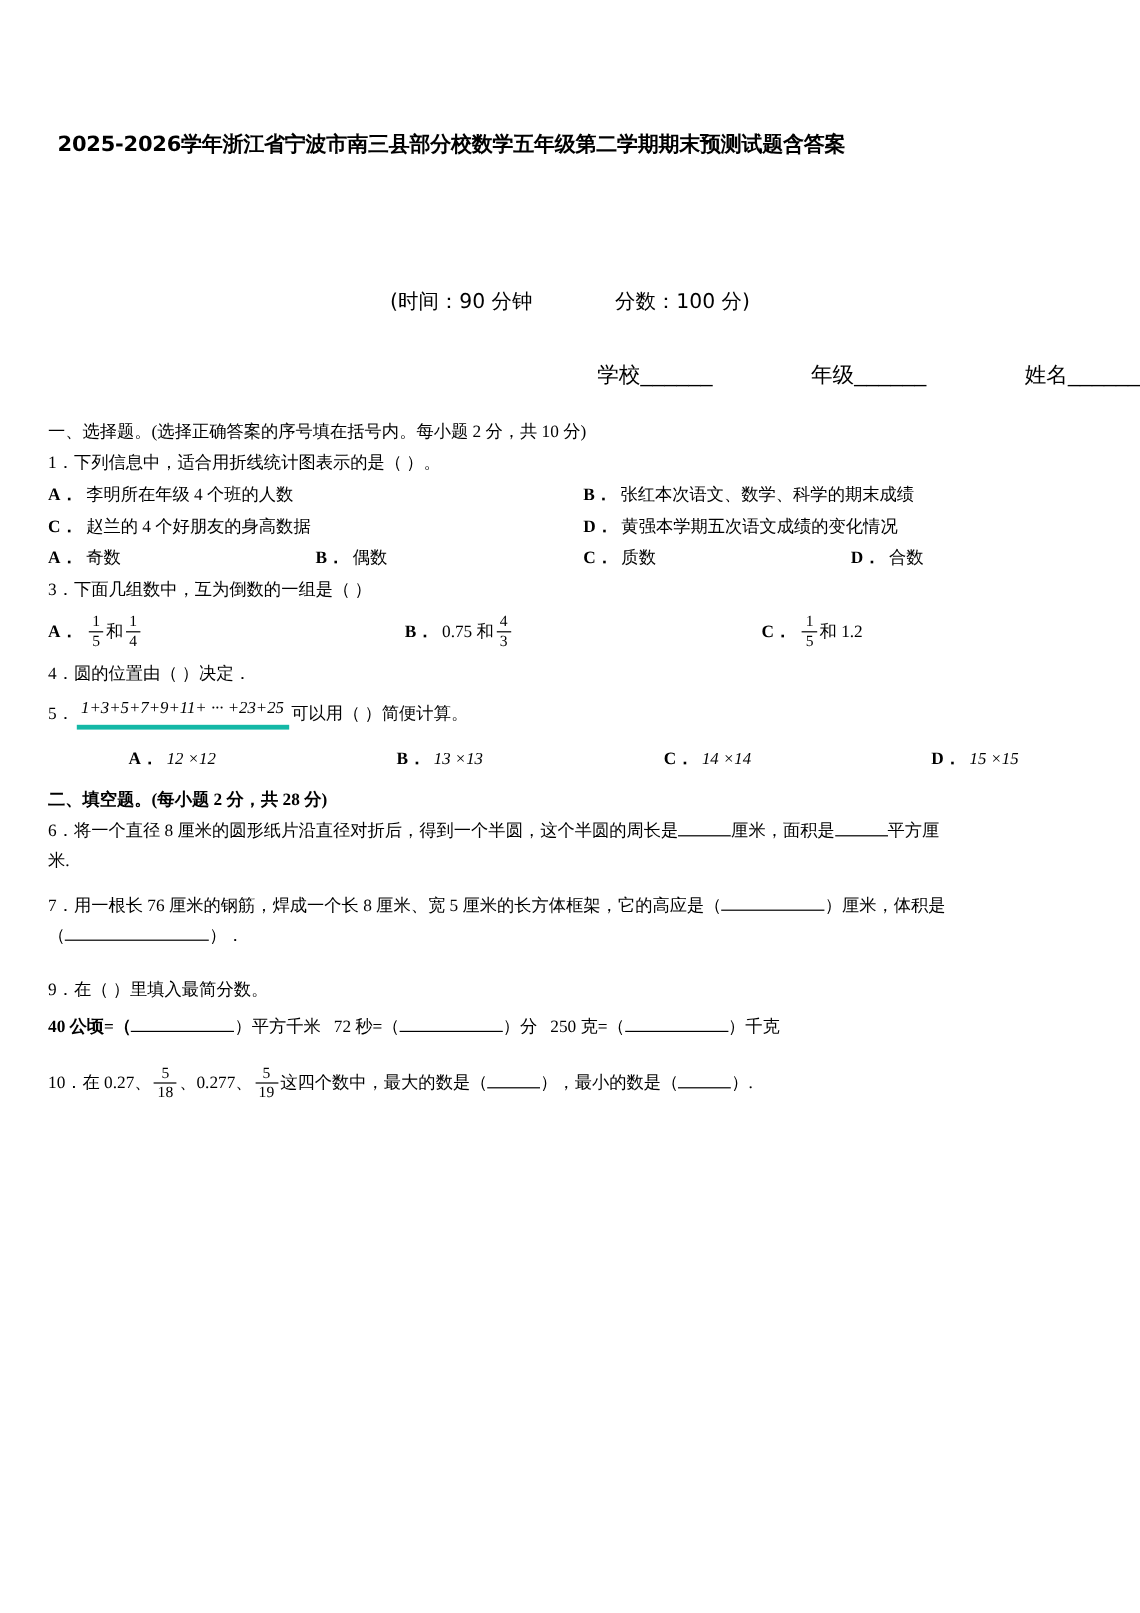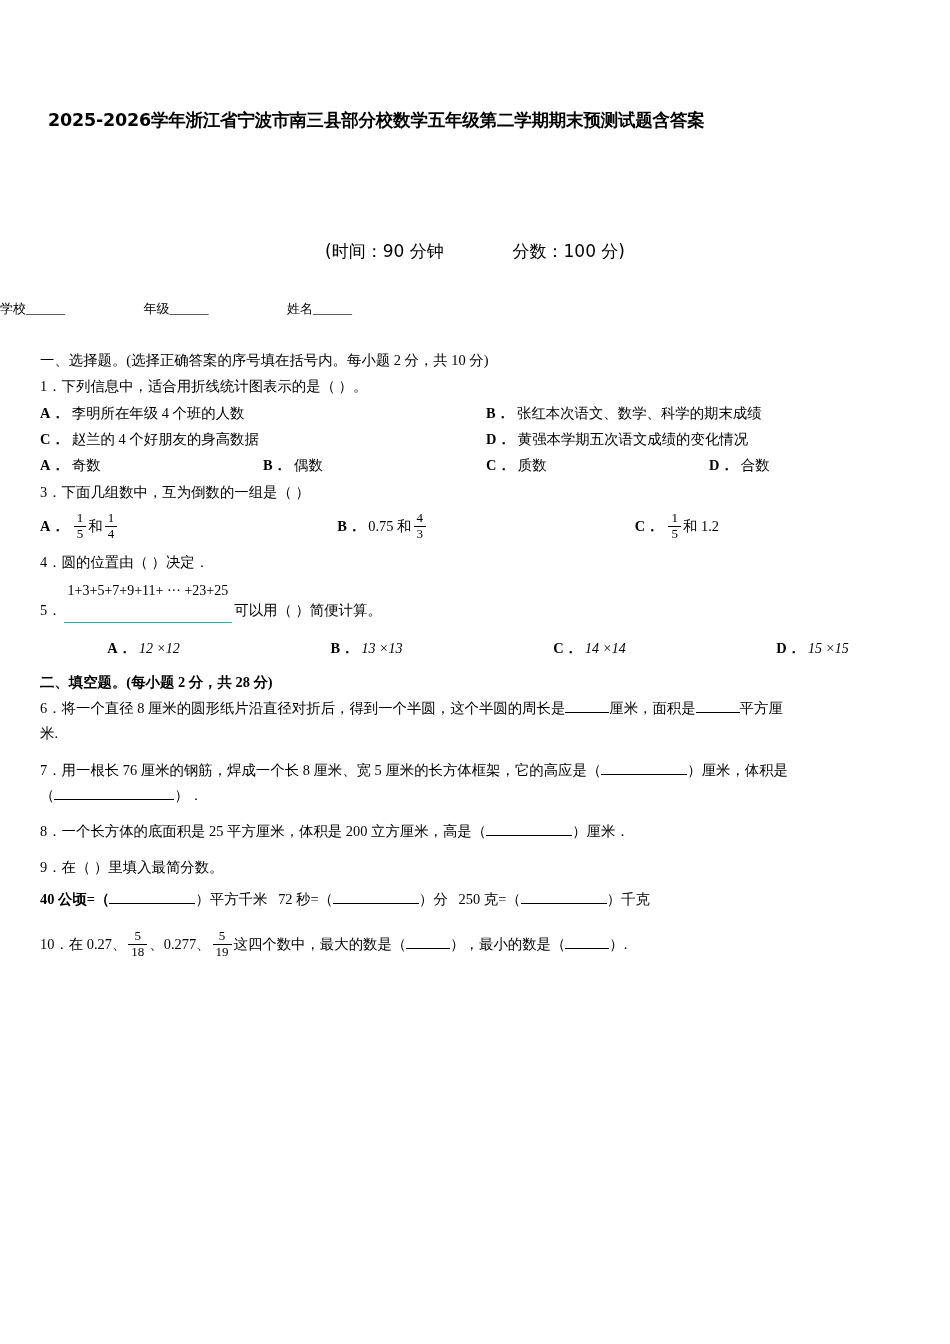--- a/index.html
+++ b/index.html
@@ -44,23 +44,23 @@
   }
   .meta-line .gap {
     display: inline-block;
     width: 58px;
   }
   .fields-line {
     position: absolute;
     top: 300px;
     left: 0;
     width: 950px;
-    text-align: left;
-    font-size: 13px;
-    font-family: Liberation Serif, serif;
+    text-align: right;
+    font-size: 18px;
+    font-family: Liberation Sans, sans-serif;
   }
   .fields-line .gap {
     display: inline-block;
     width: 72px;
   }
   .body {
     position: absolute;
     top: 345px;
     left: 40px;
     width: 876px;
@@ -124,23 +124,24 @@
   .q5line {
     display: flex;
     align-items: flex-end;
     margin-top: 6px;
   }
   .q5num {
     align-self: flex-end;
     padding-bottom: 1px;
   }
   .expr-box {
-    border-bottom: 1px solid #14b8a6;
-    padding: 0 4px 19px 4px;
+    border-bottom: 4px solid #14b8a6;
+    padding: 0 4px 1px 4px;
     margin: 0 2px;
+    font-style: italic;
   }
   b.nb { font-weight: bold; }
 </style>
 </head>
 <body>
 
 <div class="page">
 
   <div class="doc-title">2025-2026学年浙江省宁波市南三县部分校数学五年级第二学期期末预测试题含答案</div>
 
@@ -225,23 +226,20 @@
 
     <div class="q">
       <span class="q-num">7．</span><span>用一根长 76 厘米的钢筋，焊成一个长 8 厘米、宽 5 厘米的长方体框架，它的高应是（</span><span class="fill blank-md"></span><span>）厘米，体积是</span>
     </div>
     <div class="q">
       <span>（</span><span class="fill blank-lg"></span><span>）．</span>
     </div>
 
     <div class="row-gap"></div>
 
-    <div class="q">
-      <span class="q-num">8．</span><span>一个长方体的底面积是 25 平方厘米，体积是 200 立方厘米，高是（</span><span class="fill blank-md"></span><span>）厘米．</span>
-    </div>
 
     <div class="row-gap"></div>
 
     <div class="q">
       <span class="q-num">9．</span><span>在（    ）里填入最简分数。</span>
     </div>
     <div class="q" style="margin-top:8px;">
       <b class="nb">40 公顷=（</b><span class="fill blank-md"></span><span>）平方千米</span>&nbsp;&nbsp;&nbsp;<span>72 秒=（</span><span class="fill blank-md"></span><span>）分</span>&nbsp;&nbsp;&nbsp;<span>250 克=（</span><span class="fill blank-md"></span><span>）千克</span>
     </div>
 

